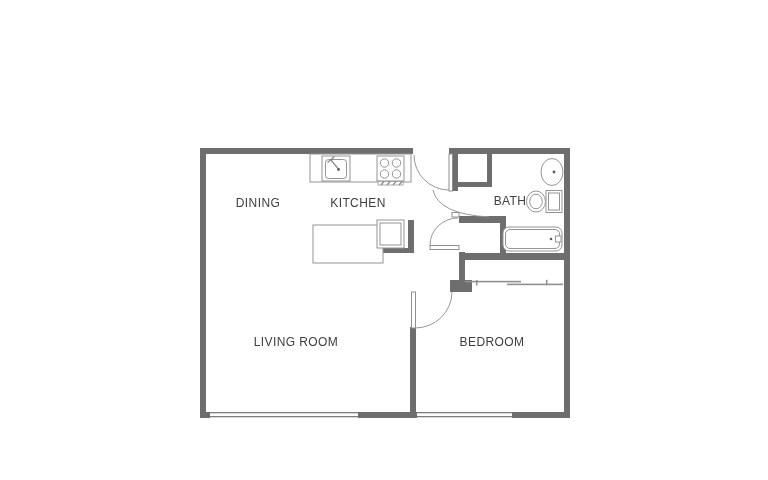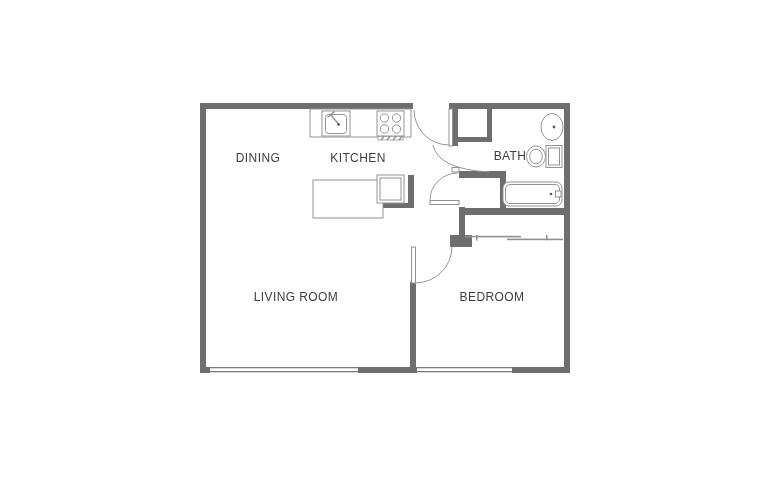--- a/index.html
+++ b/index.html
@@ -1,20 +1,20 @@
 <!DOCTYPE html>
 <html><head>
 <meta charset="utf-8">
 <style>
   html,body{margin:0;padding:0;}
   body{
     width:768px;height:480px;background:#ffffff;overflow:hidden;
     font-family:"Liberation Sans", sans-serif;
   }
-  .plan-wrap{position:relative;width:768px;height:384px;}
+  .plan-wrap{position:relative;width:768px;height:384px;margin-top:45px;}
   svg{display:block;}
   .wall{fill:#6e6e6e;stroke:none;}
   .thin{fill:#ffffff;stroke:#8f8f8f;stroke-width:1;}
   .arc{fill:none;stroke:#979797;stroke-width:1;}
   .fixture{fill:#ffffff;stroke:#939393;stroke-width:1;}
   .fixline{fill:none;stroke:#8a8a8a;stroke-width:1.2;}
   .winline{fill:#7d7d7d;stroke:none;}
   .slider{fill:#8f8f8f;stroke:none;}
   .dot{fill:#5a5a5a;stroke:none;}
   .hatch{fill:#ffffff;stroke:#9a9a9a;stroke-width:0.8;}

